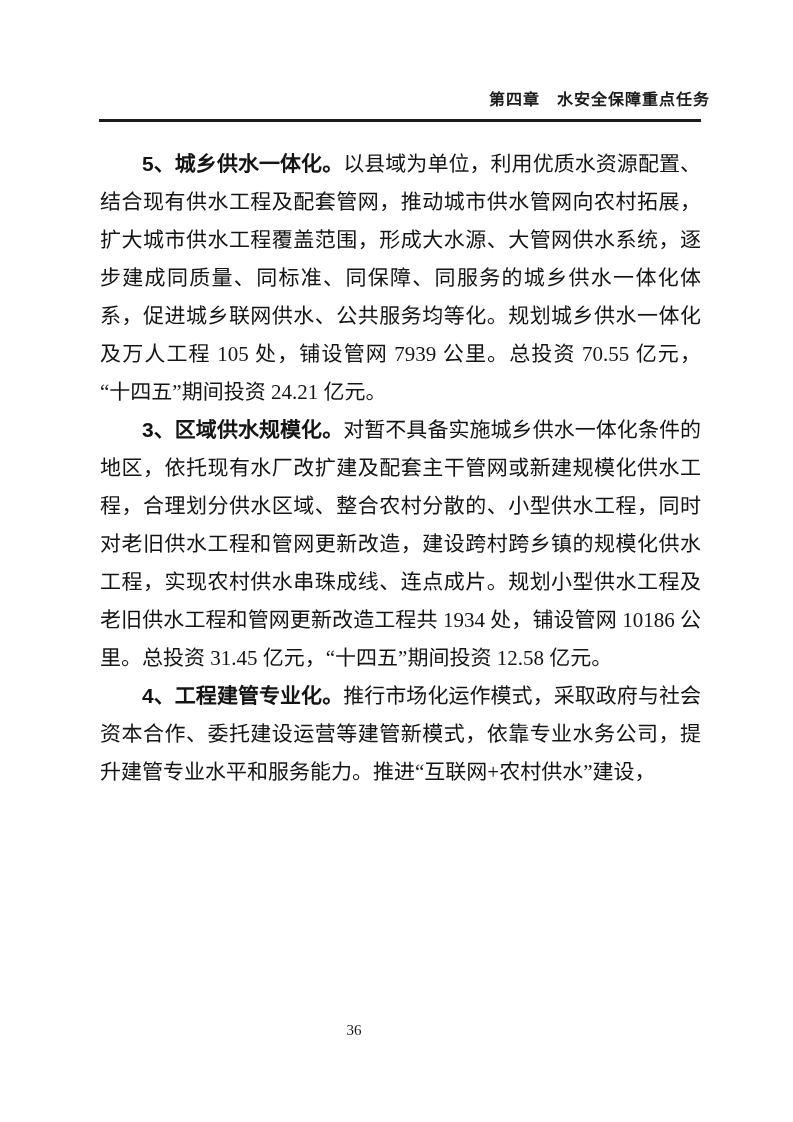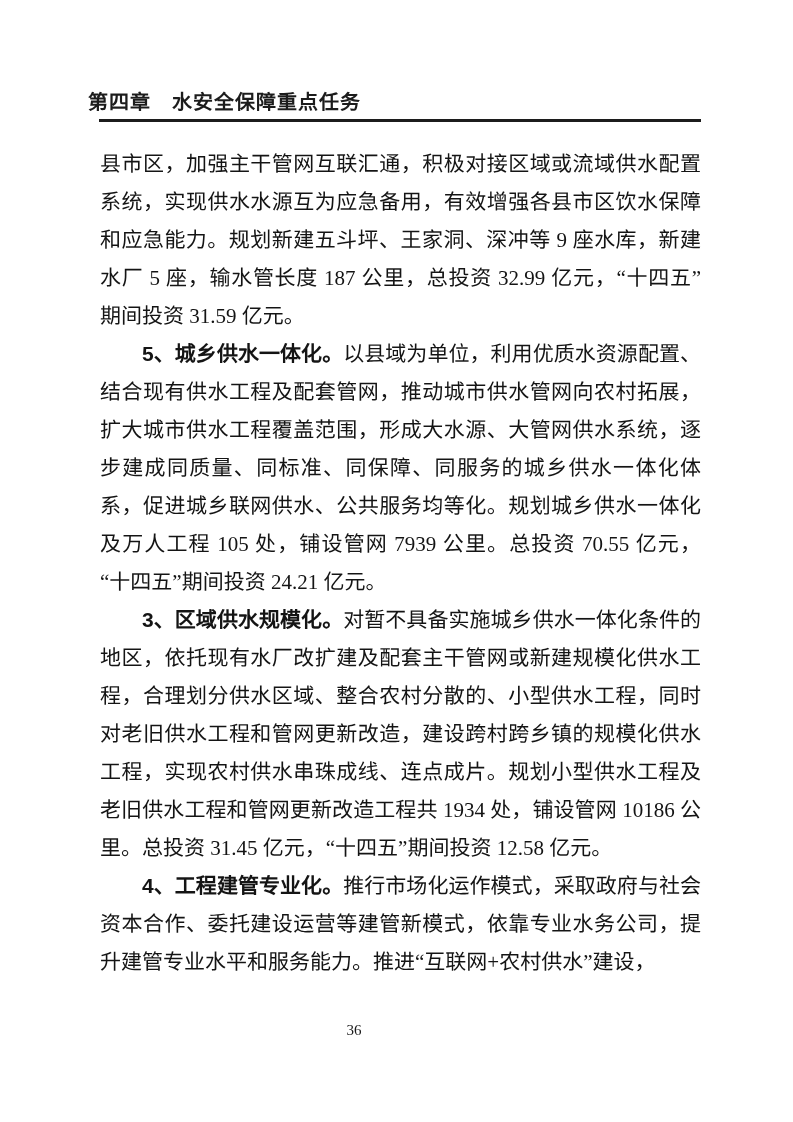--- a/index.html
+++ b/index.html
@@ -12,26 +12,26 @@
     width: 793px;
     height: 1122px;
     background: #ffffff;
     overflow: hidden;
     font-family: "Liberation Serif", "DejaVu Serif", serif;
     color: #1a1a1a;
   }
   .page-header {
     position: absolute;
     top: 86px;
-    left: 88px;
+    left: 110px;
     width: 600px;
-    text-align: left;
+    text-align: right;
     font-family: "Liberation Sans", "DejaVu Sans", sans-serif;
     font-weight: 700;
-    font-size: 20px;
+    font-size: 16px;
     letter-spacing: 1px;
     color: #1c1c1c;
   }
   .header-rule {
     position: absolute;
     top: 119px;
     left: 99px;
     width: 602px;
     height: 3px;
     background: #1c1c1c;
@@ -73,21 +73,20 @@
 <body>
 
 <div class="page">
 
   <div class="page-header">第四章　水安全保障重点任务</div>
 
   <div class="header-rule"></div>
 
   <div class="body-text">
 
-    <p class="para"><span>县市区，加强主干管网互联汇通，积极对接区域或流域供水配置系统，实现供水水源互为应急备用，有效增强各县市区饮水保障和应急能力。规划新建五斗坪、王家洞、深冲等 9 座水库，新建水厂 5 座，输水管长度 187 公里，总投资 32.99 亿元，“十四五”期间投资 31.59 亿元。</span></p>
 
     <p class="para indent"><span class="para-lead">5、城乡供水一体化。</span><span>以县域为单位，利用优质水资源配置、结合现有供水工程及配套管网，推动城市供水管网向农村拓展，扩大城市供水工程覆盖范围，形成大水源、大管网供水系统，逐步建成同质量、同标准、同保障、同服务的城乡供水一体化体系，促进城乡联网供水、公共服务均等化。规划城乡供水一体化及万人工程 105 处，铺设管网 7939 公里。总投资 70.55 亿元，“十四五”期间投资 24.21 亿元。</span></p>
 
     <p class="para indent"><span class="para-lead">3、区域供水规模化。</span><span>对暂不具备实施城乡供水一体化条件的地区，依托现有水厂改扩建及配套主干管网或新建规模化供水工程，合理划分供水区域、整合农村分散的、小型供水工程，同时对老旧供水工程和管网更新改造，建设跨村跨乡镇的规模化供水工程，实现农村供水串珠成线、连点成片。规划小型供水工程及老旧供水工程和管网更新改造工程共 1934 处，铺设管网 10186 公里。总投资 31.45 亿元，“十四五”期间投资 12.58 亿元。</span></p>
 
     <p class="para indent"><span class="para-lead">4、工程建管专业化。</span><span>推行市场化运作模式，采取政府与社会资本合作、委托建设运营等建管新模式，依靠专业水务公司，提升建管专业水平和服务能力。推进“互联网+农村供水”建设，</span></p>
 
   </div>
 
   <div class="page-footer">36</div>

